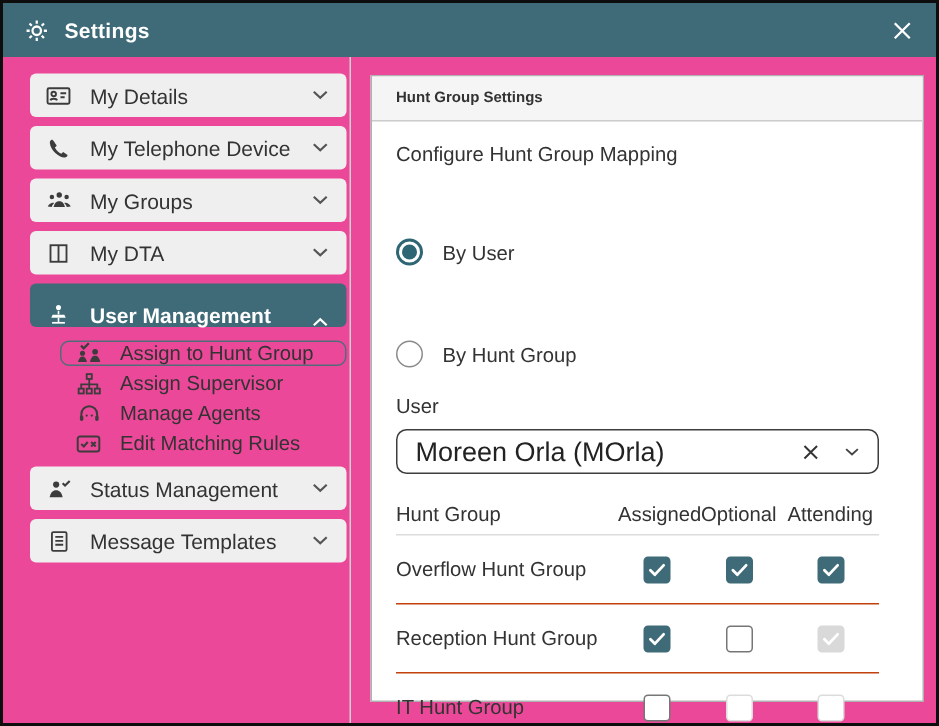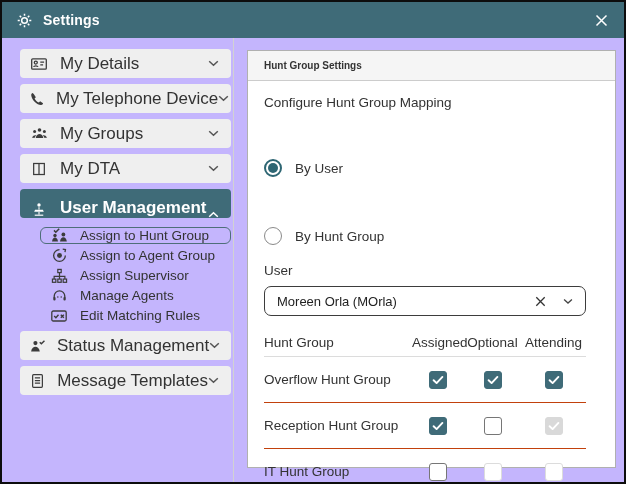--- a/index.html
+++ b/index.html
@@ -5,21 +5,21 @@
   * { box-sizing: border-box; margin: 0; padding: 0; }
   html,body { width: 626px; height: 484px; }
   body {
     font-family: "Liberation Sans", "DejaVu Sans", sans-serif;
     background: #fff;
     color: #333;
   }
   .window {
     width: 626px; height: 484px;
     border: 2px solid #0d0d0d;
-    background: #c4b5fd;
+    background: #ec4899;
     display: flex; flex-direction: column;
   }
 
   
   .titlebar {
     height: 36px; flex: 0 0 36px;
     background: #3f6b78;
     color: #fff;
     display: flex; align-items: center;
     padding: 0 14px;
@@ -37,21 +37,21 @@
     border-right: 1px solid #d2d2d2;
     padding: 11px 2px 0 18px;
   }
   .side-item {
     height: 29px;
     background: #efefef;
     border-radius: 4px;
     display: flex; align-items: center;
     padding: 0 12px 0 9px;
     margin-bottom: 6px;
-    font-size: 17px;
+    font-size: 14px;
     color: #333;
     cursor: pointer;
   }
   .side-item .icon { width: 20px; display: flex; justify-content: center; color: #3c3c3c; }
   .side-item .lbl { margin-left: 11px; white-space: nowrap; }
   .side-item .chev { margin-left: auto; display: flex; color: #555; }
   .side-item.expanded { background: #3f6b78; color: #fff; font-weight: 600; align-items: flex-end; }
   .side-item.expanded .icon, .side-item.expanded .chev { color: #fff; }
   .side-item.expanded .chev svg { transform: rotate(180deg); }
 
@@ -105,21 +105,21 @@
 
   .field-label { margin: 17px 0 8px; }
   .dropdown {
     width: 322px; height: 30px;
     border: 1px solid #3d3d3d; border-radius: 7px;
     display: flex; align-items: center;
     padding: 0 12px;
     cursor: pointer;
     background: #fff;
   }
-  .dd-value { font-size: 13px; color: #222; }
+  .dd-value { font-size: 18px; color: #222; }
   .dd-clear { margin-left: auto; display: flex; color: #333; padding: 2px; }
   .dd-chev  { margin-left: 15px; display: flex; color: #444; }
 
   
   .tbl { width: 322px; margin-top: 13px; }
   .tbl-head, .tbl-row {
     display: grid;
     grid-template-columns: 148px 52px 57px 65px;
     align-items: center;
   }
@@ -258,30 +258,20 @@
                 <circle cx="5" cy="8.5" r="1.7"></circle>
                   <path d="M2 14.4c.5-2.6 1.6-3.8 3-3.8s2.5 1.2 3 3.8z"></path>
                 <circle cx="13.4" cy="7.5" r="1.9"></circle>
                   <path d="M10 14.4c.5-2.9 1.8-4.2 3.4-4.2s2.9 1.3 3.4 4.2z"></path>
               </g>
             </svg>
           </span>
           <span class="lbl">Assign to Hunt Group</span>
         </div>
 
-        <div class="sub-item">
-          <span class="icon">
-            <svg width="17" height="17" viewBox="0 0 18 18" fill="none" stroke="currentColor" stroke-width="1.4">
-              <path d="M15.2 9A6.2 6.2 0 1 1 9 2.8"></path>
-              <path d="M12.4 2.3l2.9.4-.5 2.8"></path>
-              <circle cx="9" cy="9" r="2.6" fill="currentColor" stroke="none"></circle>
-            </svg>
-          </span>
-          <span class="lbl">Assign to Agent Group</span>
-        </div>
 
         <div class="sub-item">
           <span class="icon">
             <svg width="17" height="16" viewBox="0 0 18 17" fill="none" stroke="currentColor" stroke-width="1.3">
               <rect x="7.2" y="1.5" width="3.6" height="3.4"></rect>
               <rect x="1.5" y="11.8" width="3.6" height="3.4"></rect>
               <rect x="7.2" y="11.8" width="3.6" height="3.4"></rect>
               <rect x="12.9" y="11.8" width="3.6" height="3.4"></rect>
               <path d="M9 4.9v3.9M3.3 11.8V8.8h11.4v3M9 8.8v3"></path>
             </svg>

